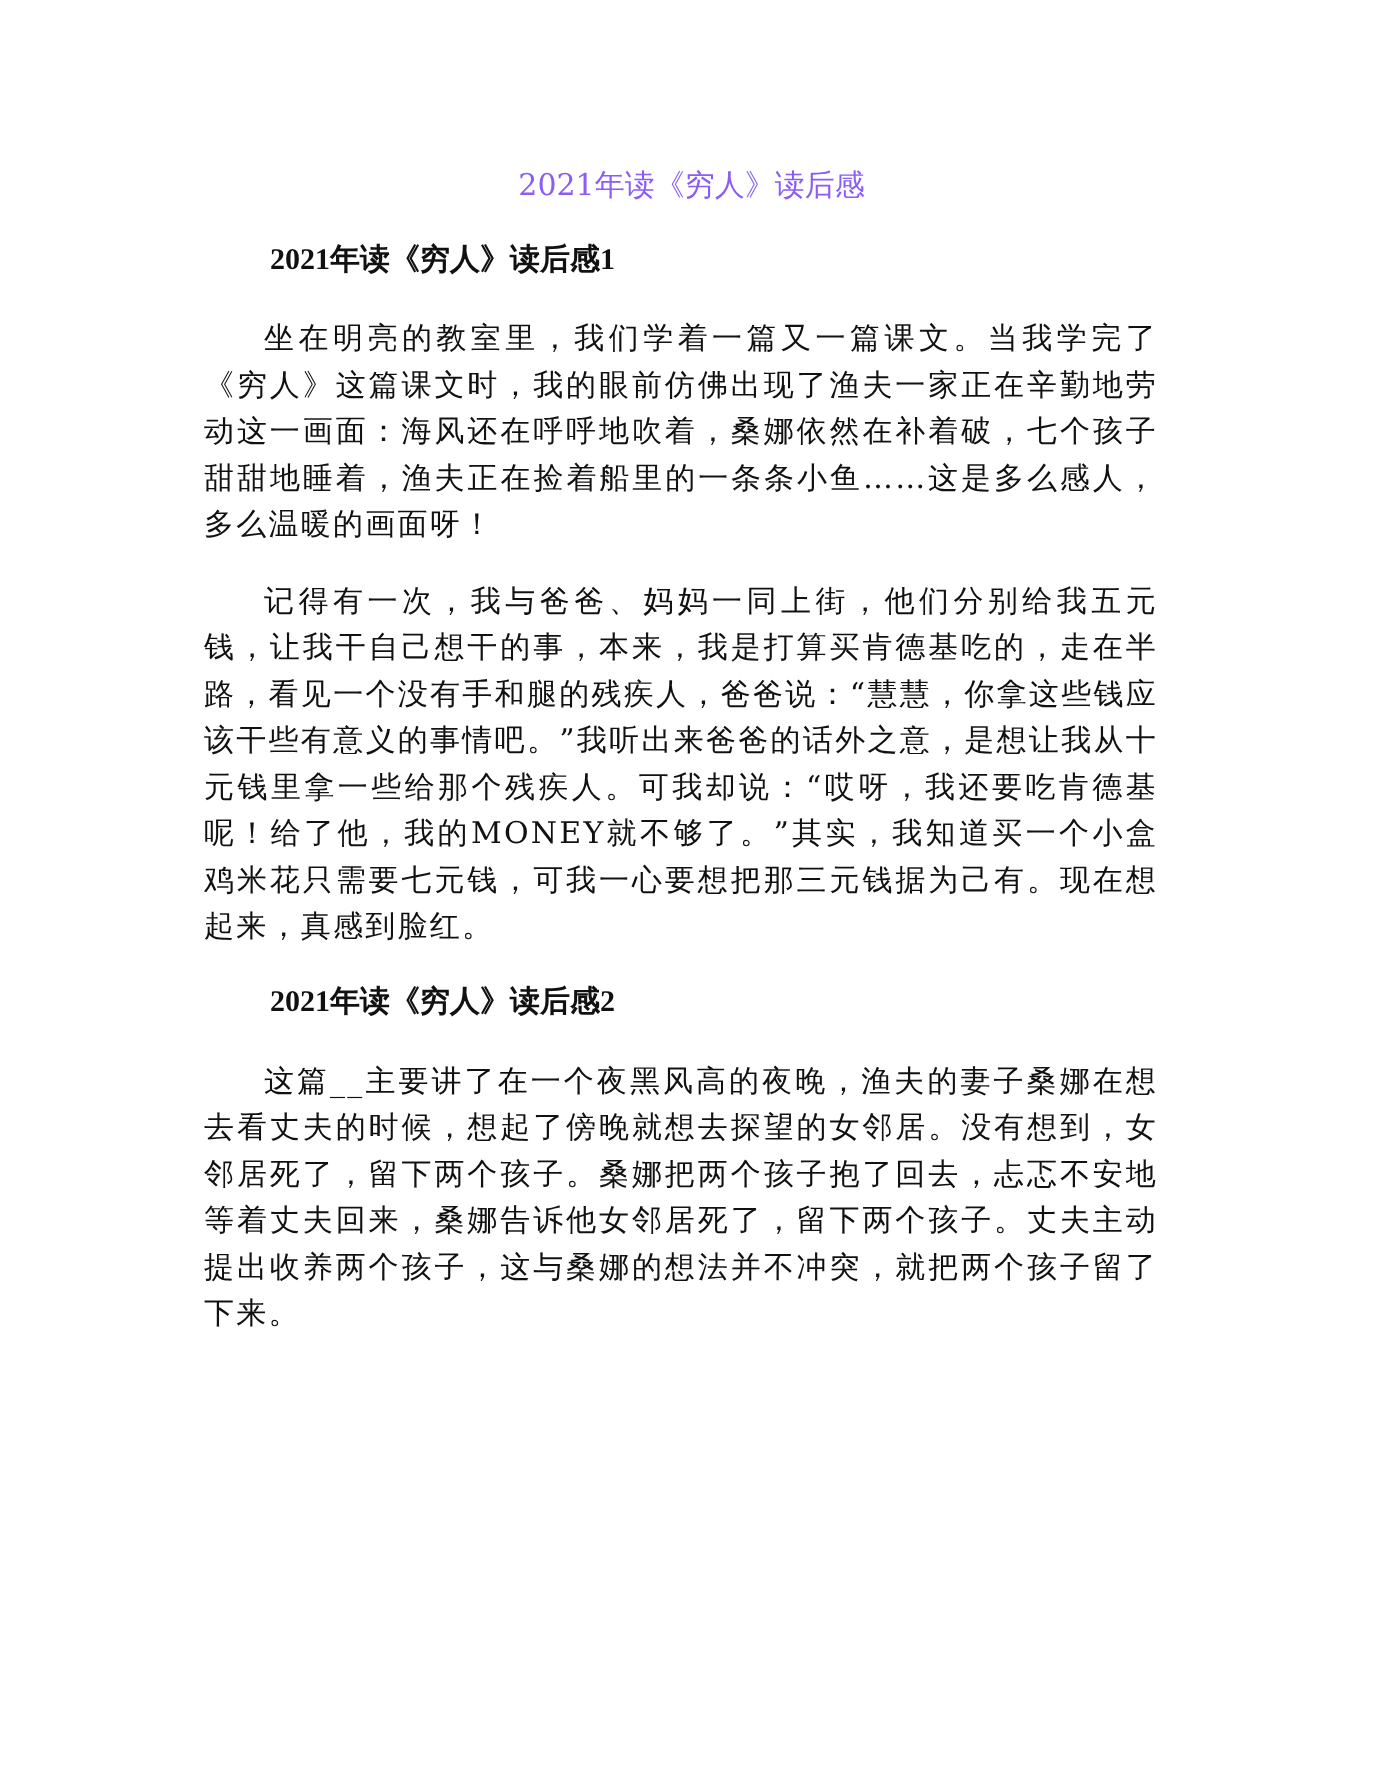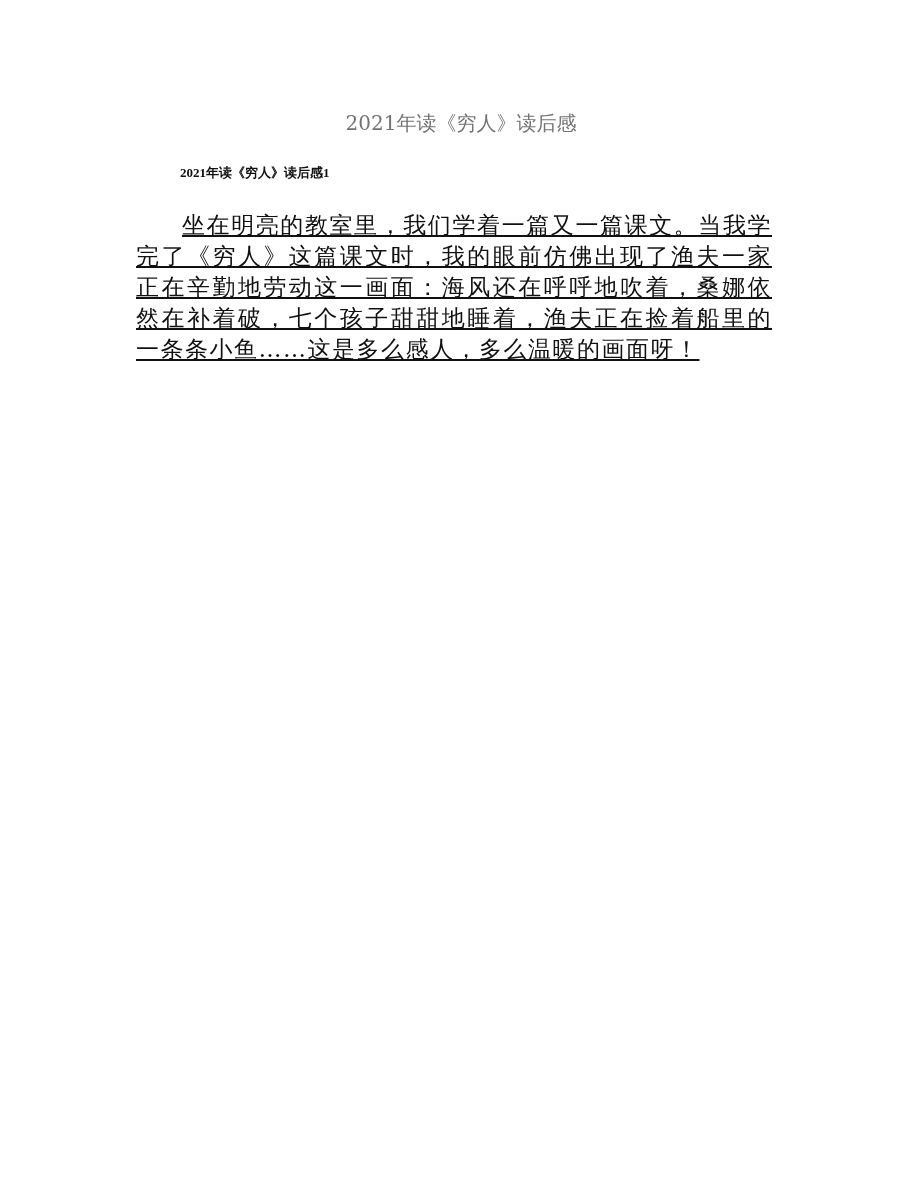--- a/index.html
+++ b/index.html
@@ -1,27 +1,32 @@
 <!DOCTYPE html>
 <html><head>
 <meta charset="utf-8">
 <style>
   html, body { margin: 0; padding: 0; background: #ffffff; }
   body { width: 920px; height: 1191px; position: relative; overflow: hidden;
          font-family: "DejaVu Serif", "Liberation Serif", serif; color: #111; }
   .page { position: absolute; left: 136px; top: 108px; width: 636px; }
-  .doc-title { text-align: center; font-size: 20px; line-height: 30px; margin: 0 0 20px 0; padding-left: 14px; font-weight: normal; color: #737373; }
-  .sec-heading { font-size: 13px; line-height: 30px; font-weight: bold; margin: 0 0 22px 0; padding-left: 44px; font-family: "Liberation Serif", "DejaVu Serif", serif; }
-  .para { font-size: 23px; line-height: 31px; margin: 4px 0 20px 0; text-indent: 2em; letter-spacing: 1.5px; text-align: justify; word-break: break-all; text-decoration: underline; }
+  .doc-title { text-align: center; font-size: 20px; line-height: 30px; margin: 0 0 20px 0; padding-left: 14px; font-weight: normal; color: #8b5cf6; }
+  .sec-heading { font-size: 20px; line-height: 30px; font-weight: bold; margin: 0 0 22px 0; padding-left: 44px; font-family: "Liberation Serif", "DejaVu Serif", serif; }
+  .para { font-size: 20px; line-height: 31px; margin: 4px 0 20px 0; text-indent: 2em; letter-spacing: 1.5px; text-align: justify; word-break: break-all; }
   .para.last { margin-bottom: 24px; }
 </style>
 </head>
 <body>
 
 <div class="page">
   <h1 class="doc-title">2021年读《穷人》读后感</h1>
 
   <section>
     <h2 class="sec-heading">2021年读《穷人》读后感1</h2>
     <p class="para">坐在明亮的教室里，我们学着一篇又一篇课文。当我学完了《穷人》这篇课文时，我的眼前仿佛出现了渔夫一家正在辛勤地劳动这一画面：海风还在呼呼地吹着，桑娜依然在补着破，七个孩子甜甜地睡着，渔夫正在捡着船里的一条条小鱼……这是多么感人，多么温暖的画面呀！</p>
+    <p class="para">记得有一次，我与爸爸、妈妈一同上街，他们分别给我五元钱，让我干自己想干的事，本来，我是打算买肯德基吃的，走在半路，看见一个没有手和腿的残疾人，爸爸说：“慧慧，你拿这些钱应该干些有意义的事情吧。”我听出来爸爸的话外之意，是想让我从十元钱里拿一些给那个残疾人。可我却说：“哎呀，我还要吃肯德基呢！给了他，我的MONEY就不够了。”其实，我知道买一个小盒鸡米花只需要七元钱，可我一心要想把那三元钱据为己有。现在想起来，真感到脸红。</p>
   </section>
 
+  <section>
+    <h2 class="sec-heading">2021年读《穷人》读后感2</h2>
+    <p class="para">这篇__主要讲了在一个夜黑风高的夜晚，渔夫的妻子桑娜在想去看丈夫的时候，想起了傍晚就想去探望的女邻居。没有想到，女邻居死了，留下两个孩子。桑娜把两个孩子抱了回去，忐忑不安地等着丈夫回来，桑娜告诉他女邻居死了，留下两个孩子。丈夫主动提出收养两个孩子，这与桑娜的想法并不冲突，就把两个孩子留了下来。</p>
+  </section>
 </div>
 
 </body></html>

